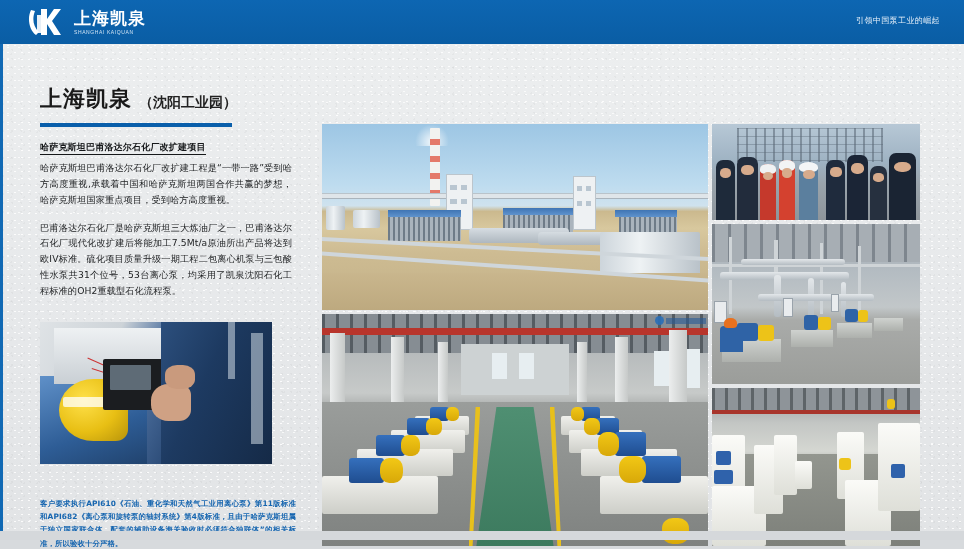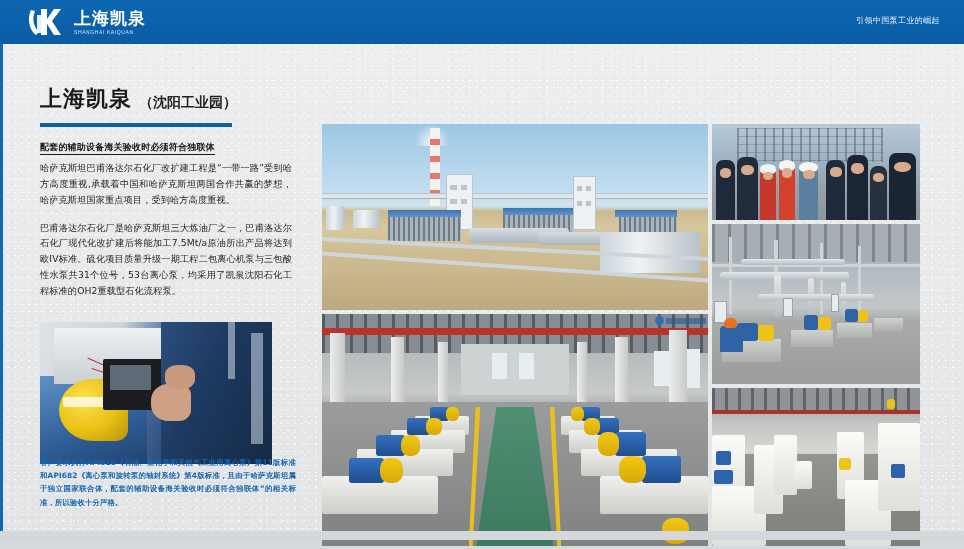--- a/index.html
+++ b/index.html
@@ -65,21 +65,21 @@
     margin-top:5px; font-size:9.2px; color:#1d1f21; line-height:1.72;
     text-align:justify; letter-spacing:.1px;
   }
   .para.second { margin-top:12px; }
 
   .left-photo {
     position:absolute; left:40px; top:278px; width:232px; height:142px;
     overflow:hidden; background:#2b3a4a;
   }
   .caption {
-    position:absolute; left:40px; top:412px; width:256px;
+    position:absolute; left:40px; top:453px; width:256px;
     font-size:7.4px; color:#1766b0; line-height:1.78; text-align:justify;
     font-weight:bold; letter-spacing:.1px;
   }
 
   
   .grid { position:absolute; left:322px; top:80px; width:598px; height:422px; }
   .ph { position:absolute; overflow:hidden; background:#8a9099; }
   .ph-plant   { left:0;   top:0;   width:386px; height:186px; }
   .ph-visit   { left:390px; top:0;   width:208px; height:96px; }
   .ph-pumproom{ left:390px; top:100px; width:208px; height:160px; }
@@ -194,21 +194,21 @@
 
   <div class="canvas">
     <div class="left-rule"></div>
 
     <div class="left-col">
       <div class="title-row">
         <span class="title-main">上海凯泉</span>
         <span class="title-sub">（沈阳工业园）</span>
       </div>
       <div class="title-bar"></div>
-      <div class="lead">配套的辅助设备海关验收时必须符合独联体</div>
+      <div class="lead">哈萨克斯坦巴甫洛达尔石化厂改扩建项目</div>
       <div class="para">哈萨克斯坦巴甫洛达尔石化厂改扩建工程是“一带一路”受到哈方高度重视,承载着中国和哈萨克斯坦两国合作共赢的梦想，哈萨克斯坦国家重点项目，受到哈方高度重视。</div>
       <div class="para second">巴甫洛达尔石化厂是哈萨克斯坦三大炼油厂之一，巴甫洛达尔石化厂现代化改扩建后将能加工7.5Mt/a原油所出产品将达到欧IV标准。硫化项目质量升级一期工程二包离心机泵与三包酸性水泵共31个位号，53台离心泵，均采用了凯泉沈阳石化工程标准的OH2重载型石化流程泵。</div>
     </div>
 
     <div class="left-photo">
       <div class="tc-bg"></div>
       <div class="tc-blue-pipe"></div>
       <div class="tc-white"></div>
       <div class="tc-motor"></div>
       <div class="tc-motor-band"></div>

